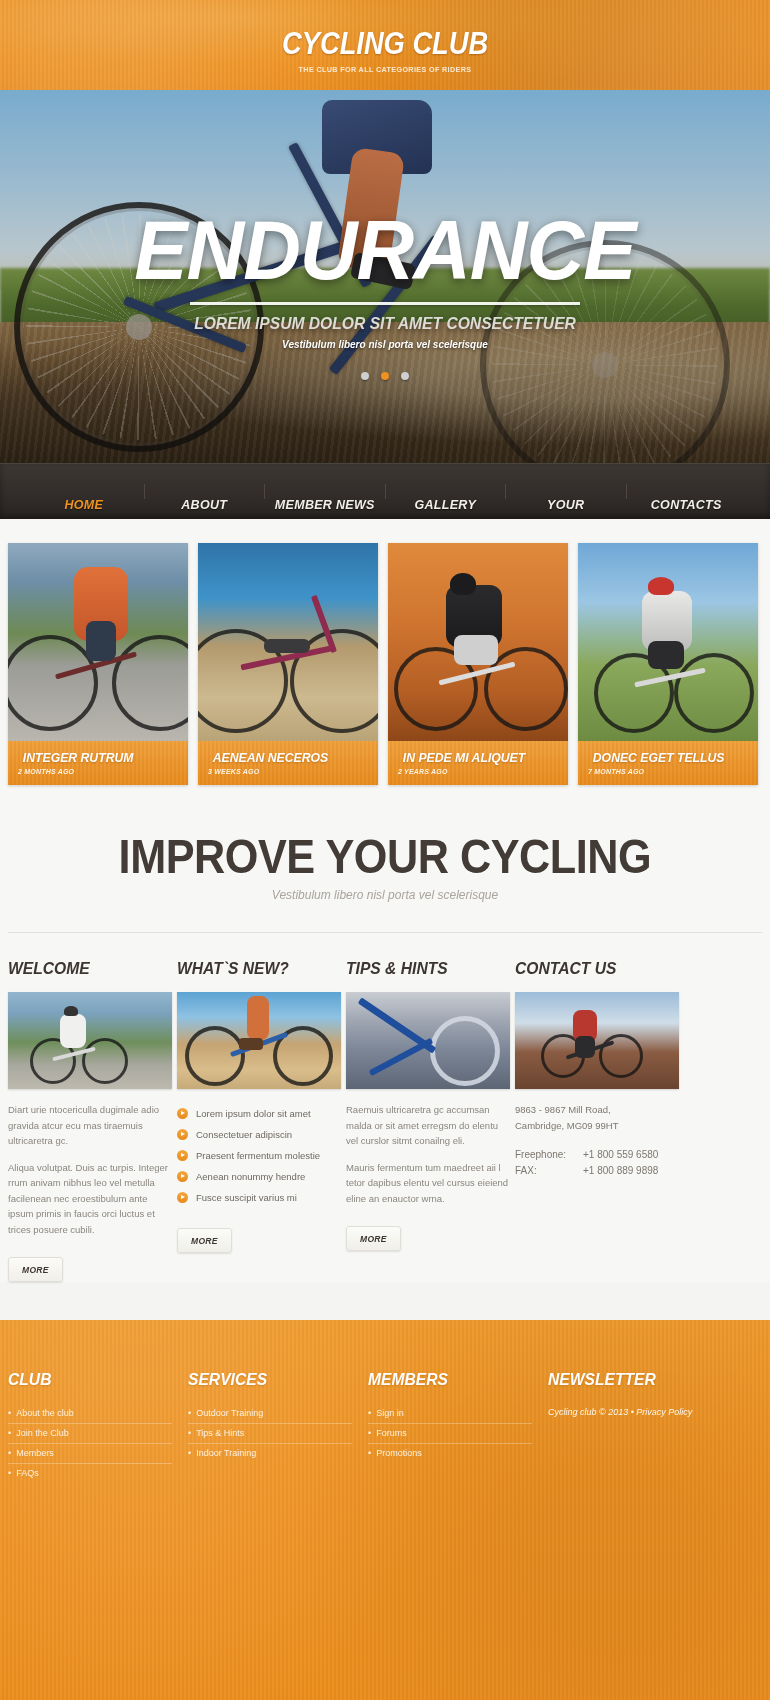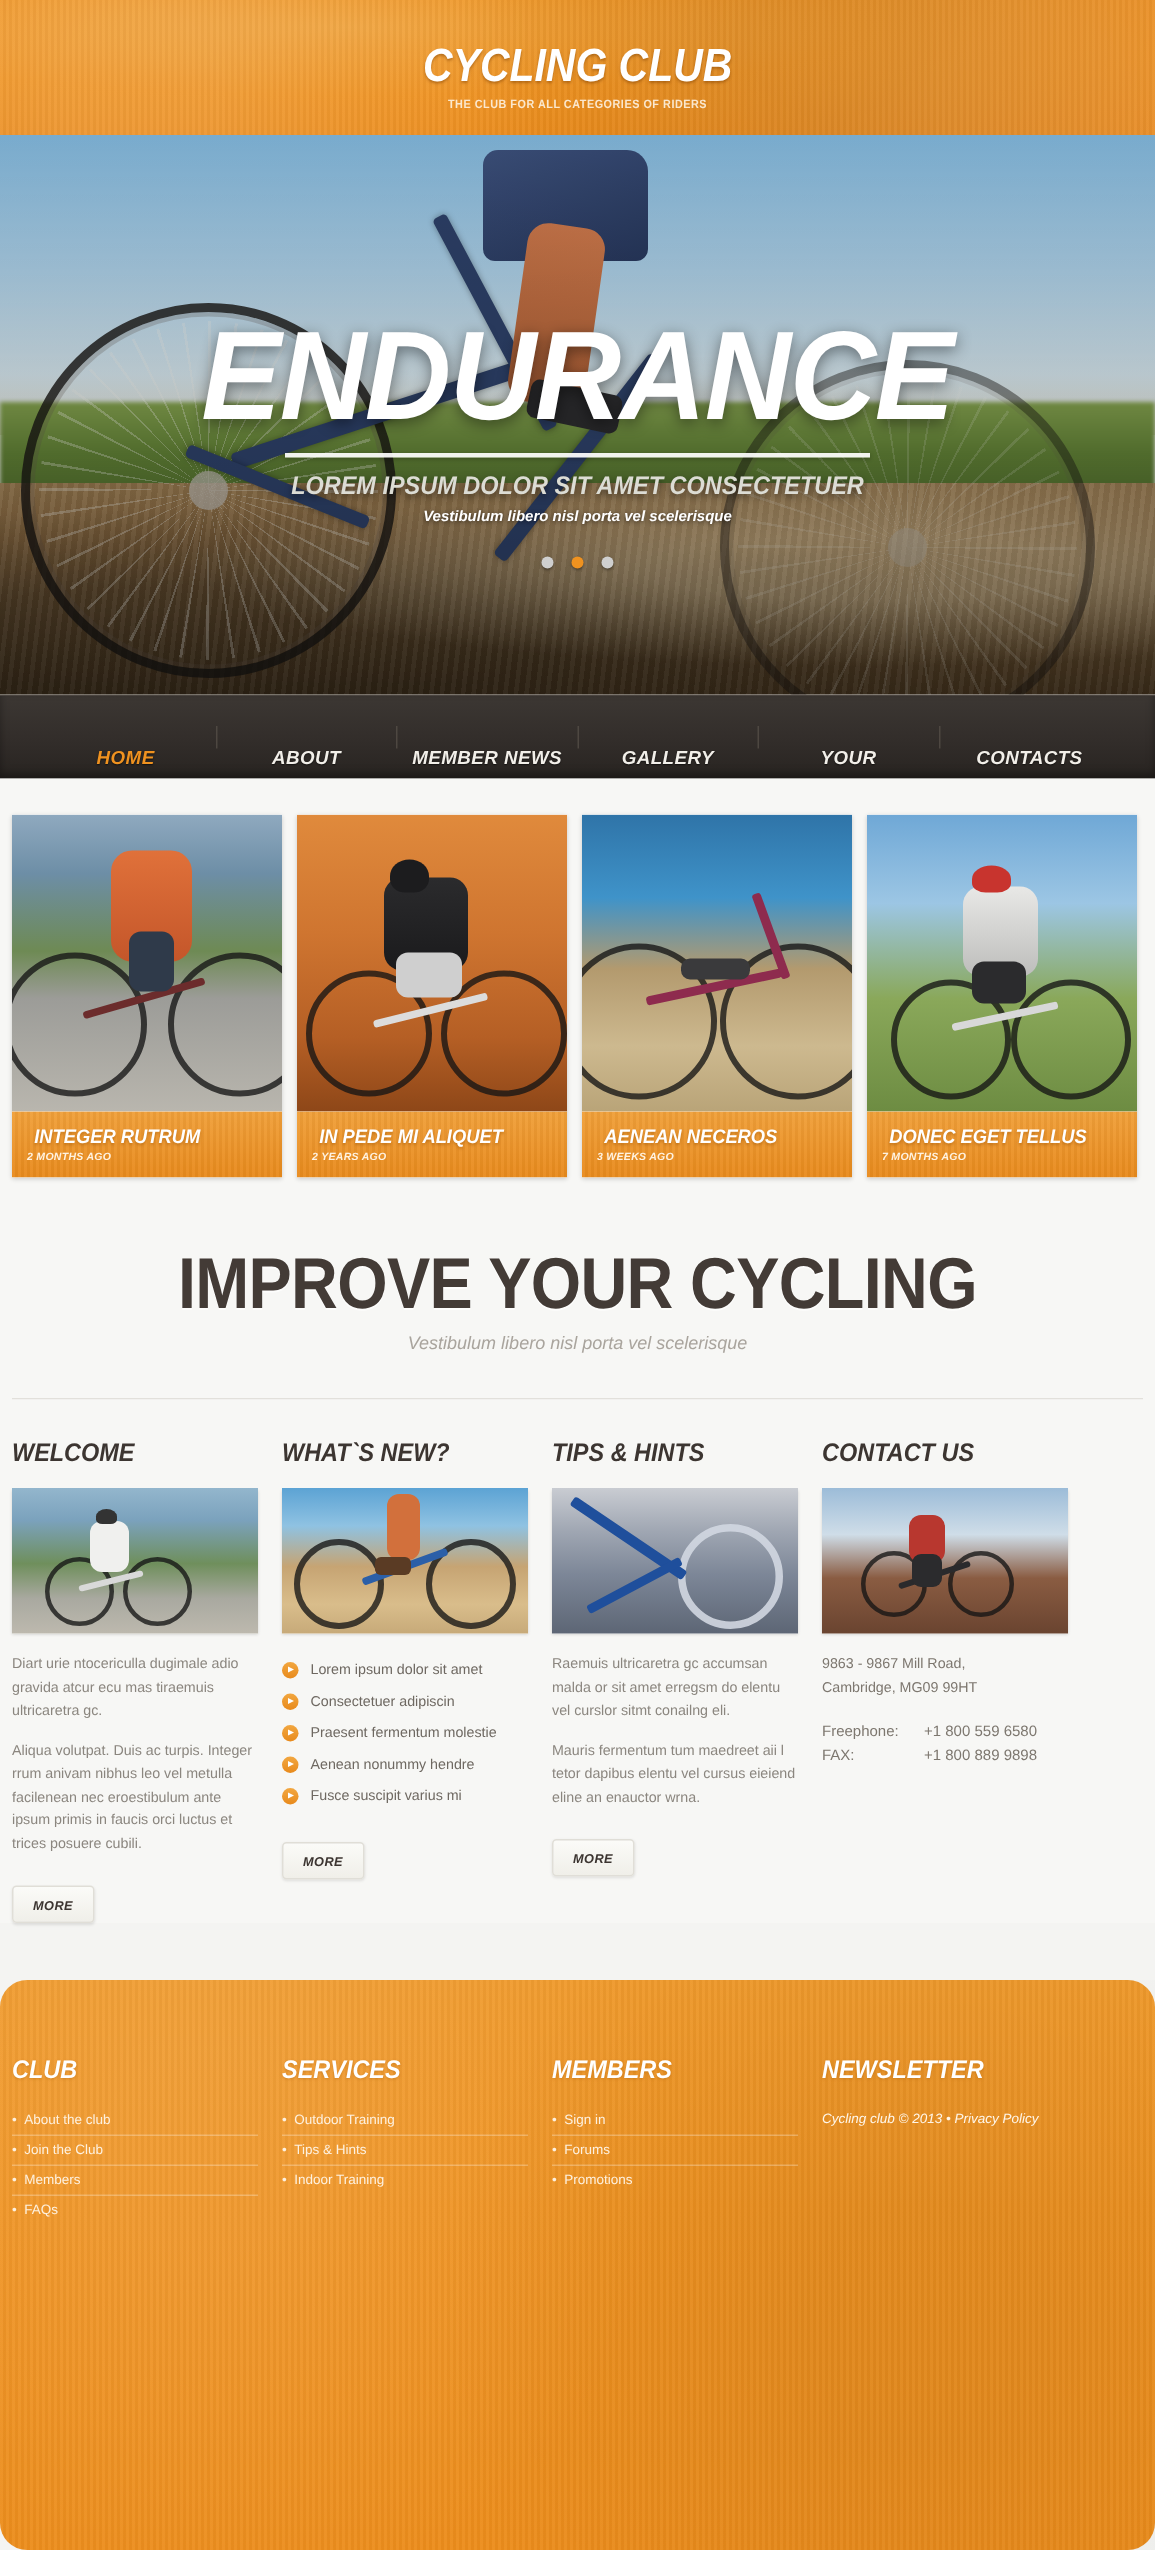--- a/index.html
+++ b/index.html
@@ -206,21 +206,21 @@
     text-shadow:0 1px 0 rgba(255,255,255,.7);
   }
   .improve .sub{
     margin-top:4px;
     font-family:"Liberation Sans Narrow","Liberation Sans",sans-serif;
     font-style:italic; font-size:12px; color:#a9a49d; display:block;
   }
   .divider{ width:754px; height:1px; background:#e2e0db; margin:30px auto 0; }
 
   
-  .cols{ display:flex; gap:16px; padding:26px 8px 0; background:#f7f7f5; }
+  .cols{ display:flex; gap:5px; padding:26px 8px 0; background:#f7f7f5; }
   .col{ width:164px; }
   .col h3{
     font-family:"Liberation Sans Narrow","Liberation Sans",sans-serif;
     font-weight:bold; font-style:italic; font-size:17px; color:#3c3531;
     margin-bottom:13px; display:block; transform:scaleX(0.92);
     transform-origin:left center;
   }
   .colimg{ width:164px; height:97px; overflow:hidden; position:relative;
            box-shadow:0 1px 2px rgba(0,0,0,.15); }
   .c1{ background:linear-gradient(180deg,#93b6cd 0%,#7ba2bd 22%,#6f8f5c 52%,#a9a9a0 76%,#bdb9ae 100%); }
@@ -260,21 +260,20 @@
     box-shadow:0 1px 2px rgba(0,0,0,.10); cursor:pointer; letter-spacing:.3px;
   }
 
   
   .footer{
     position:absolute; left:0; top:1320px; width:770px; height:380px;
     background:
       repeating-linear-gradient(90deg, rgba(255,255,255,.035) 0 2px, rgba(0,0,0,.028) 2px 4px),
       linear-gradient(180deg,#f09a2c 0%, #ef9220 40%, #ec8d1c 100%);
     padding:50px 8px 0;
-    border-radius:18px;
   }
   .footer:before{
     content:""; position:absolute; inset:0;
     background:
       radial-gradient(circle at 18% 30%, rgba(255,255,255,.07) 0 10%, transparent 45%),
       radial-gradient(circle at 80% 60%, rgba(0,0,0,.05) 0 12%, transparent 50%);
     pointer-events:none;
   }
   .fcols{ display:flex; gap:16px; position:relative; }
   .fcol{ width:164px; }
@@ -373,50 +372,50 @@
       </div>
     </div>
     <div class="gcap">
       <span class="gcap-title">INTEGER RUTRUM</span>
       <span class="gcap-date">2 MONTHS AGO</span>
     </div>
   </div>
 
   <div class="gcard">
     <div class="gphoto">
+      <div class="ph p2"></div>
+      <div class="bikeart">
+        <div class="bw" style="width:104px;height:104px;left:-14px;top:86px;"></div>
+        <div class="bw" style="width:104px;height:104px;left:92px;top:86px;"></div>
+        <div class="bbar" style="width:92px;height:6px;left:42px;top:112px;transform:rotate(-12deg);background:#8e2b4e;"></div>
+        <div class="bbar" style="width:60px;height:6px;left:96px;top:78px;transform:rotate(70deg);background:#8e2b4e;"></div>
+        <div class="rider" style="width:46px;height:14px;left:66px;top:96px;background:#3a3a3c;border-radius:6px;"></div>
+      </div>
+    </div>
+    <div class="gcap">
+      <span class="gcap-title">AENEAN NECEROS</span>
+      <span class="gcap-date">3 WEEKS AGO</span>
+    </div>
+  </div>
+
+  <div class="gcard">
+    <div class="gphoto">
       <div class="ph p3"></div>
       <div class="bikeart">
         <div class="bw" style="width:84px;height:84px;left:6px;top:104px;"></div>
         <div class="bw" style="width:84px;height:84px;left:96px;top:104px;"></div>
         <div class="bbar" style="width:78px;height:5px;left:50px;top:128px;transform:rotate(-14deg);background:#dcdcdc;"></div>
         <div class="rider" style="width:56px;height:62px;left:58px;top:42px;background:linear-gradient(180deg,#2b2b2d,#1a1a1c);border-radius:12px;"></div>
         <div class="rider" style="width:44px;height:30px;left:66px;top:92px;background:#cfcfcf;border-radius:8px;"></div>
         <div class="rider" style="width:26px;height:22px;left:62px;top:30px;background:#1c1c1e;border-radius:50% 50% 40% 40%;"></div>
       </div>
     </div>
     <div class="gcap">
       <span class="gcap-title">IN PEDE MI ALIQUET</span>
       <span class="gcap-date">2 YEARS AGO</span>
-    </div>
-  </div>
-
-  <div class="gcard">
-    <div class="gphoto">
-      <div class="ph p2"></div>
-      <div class="bikeart">
-        <div class="bw" style="width:104px;height:104px;left:-14px;top:86px;"></div>
-        <div class="bw" style="width:104px;height:104px;left:92px;top:86px;"></div>
-        <div class="bbar" style="width:92px;height:6px;left:42px;top:112px;transform:rotate(-12deg);background:#8e2b4e;"></div>
-        <div class="bbar" style="width:60px;height:6px;left:96px;top:78px;transform:rotate(70deg);background:#8e2b4e;"></div>
-        <div class="rider" style="width:46px;height:14px;left:66px;top:96px;background:#3a3a3c;border-radius:6px;"></div>
-      </div>
-    </div>
-    <div class="gcap">
-      <span class="gcap-title">AENEAN NECEROS</span>
-      <span class="gcap-date">3 WEEKS AGO</span>
     </div>
   </div>
 
   <div class="gcard">
     <div class="gphoto">
       <div class="ph p4"></div>
       <div class="bikeart">
         <div class="bw" style="width:80px;height:80px;left:16px;top:110px;"></div>
         <div class="bw" style="width:80px;height:80px;left:96px;top:110px;"></div>
         <div class="bbar" style="width:72px;height:5px;left:56px;top:132px;transform:rotate(-12deg);background:#d8d8d8;"></div>

